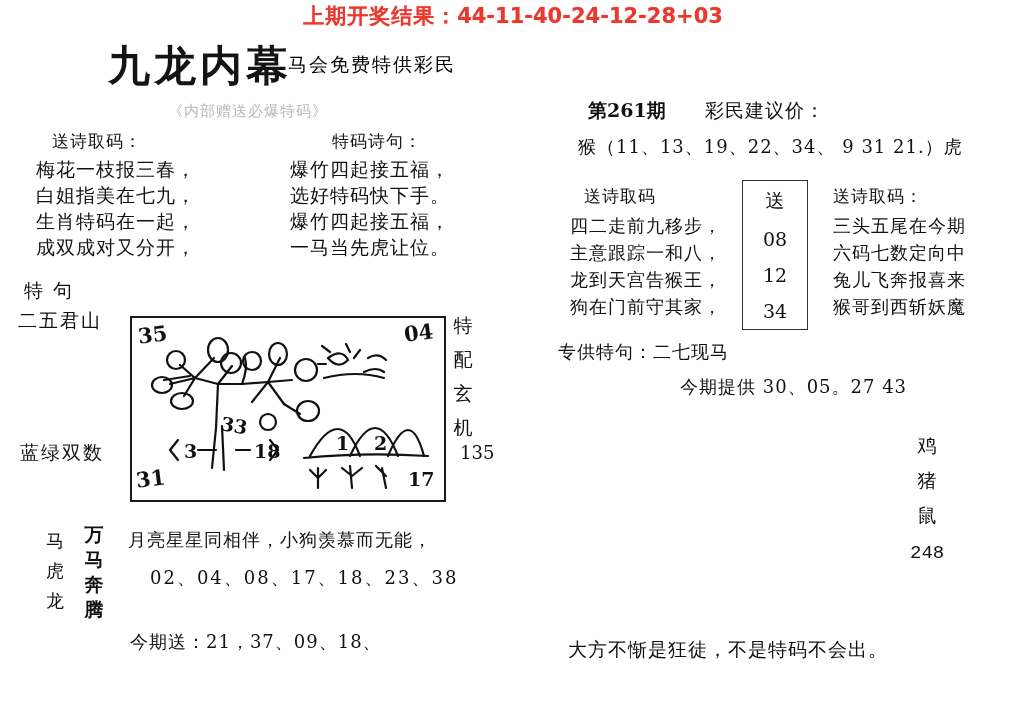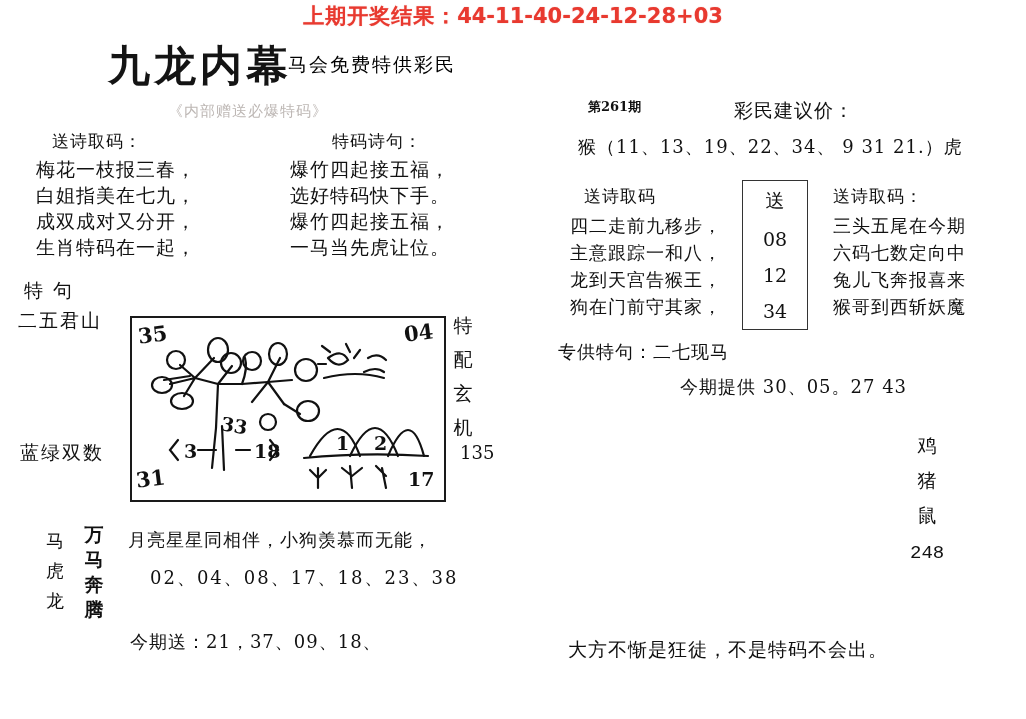--- a/index.html
+++ b/index.html
@@ -78,24 +78,24 @@
             font-family:"DejaVu Serif","Liberation Serif",serif;white-space:nowrap;}
   .bl-nums{position:absolute;left:150px;top:536px;font-size:18px;letter-spacing:2px;
            font-family:"DejaVu Serif","Liberation Serif",serif;white-space:nowrap;}
   .bl-send{position:absolute;left:130px;top:600px;font-size:18px;letter-spacing:1px;
            font-family:"DejaVu Serif","Liberation Serif",serif;white-space:nowrap;}
 
   
   .right-col{position:absolute;left:520px;top:30px;width:506px;height:689px;}
   .r-brand{position:absolute;left:180px;top:6px;font-size:38px;font-weight:bold;letter-spacing:3px;
            font-family:"DejaVu Serif","Liberation Serif",serif;}
-  .r-issue{position:absolute;left:68px;top:68px;font-size:13px;font-weight:bold;
+  .r-issue{position:absolute;left:68px;top:68px;font-size:19px;font-weight:bold;
            font-family:"DejaVu Serif","Liberation Serif",serif;}
   .r-price{position:absolute;left:185px;top:68px;font-size:19px;letter-spacing:1px;
-           font-family:"DejaVu Serif","Liberation Serif",serif;margin-left:29px;}
+           font-family:"DejaVu Serif","Liberation Serif",serif;}
   .r-range{position:absolute;left:58px;top:105px;font-size:18px;letter-spacing:1px;
            font-family:"DejaVu Serif","Liberation Serif",serif;white-space:nowrap;}
 
   .rp{position:absolute;font-family:"DejaVu Serif","Liberation Serif",serif;}
   .rp .poem-title{font-size:17px;margin-bottom:4px;}
   .rp .poem-line{font-size:18px;line-height:27px;letter-spacing:1px;white-space:nowrap;}
   .rp-mid{left:50px;top:155px;}
   .rp-mid .poem-title{margin-left:14px;}
   .rp-far{left:313px;top:155px;}
 
@@ -128,22 +128,22 @@
   <div class="left-col">
 
     <div class="brand">九龙内幕</div>
     <div class="brand-sub">马会免费特供彩民</div>
     <div class="brand-note">《内部赠送必爆特码》</div>
 
     <div class="poem-block poem-left">
       <div class="poem-title">送诗取码：</div>
       <div class="poem-line">梅花一枝报三春，</div>
       <div class="poem-line">白姐指美在七九，</div>
+      <div class="poem-line">生肖特码在一起，</div>
       <div class="poem-line">成双成对又分开，</div>
-      <div class="poem-line">生肖特码在一起，</div>
     </div>
 
     <div class="poem-block poem-right">
       <div class="poem-title">特码诗句：</div>
       <div class="poem-line">爆竹四起接五福，</div>
       <div class="poem-line">选好特码快下手。</div>
       <div class="poem-line">爆竹四起接五福，</div>
       <div class="poem-line">一马当先虎让位。</div>
     </div>
 

